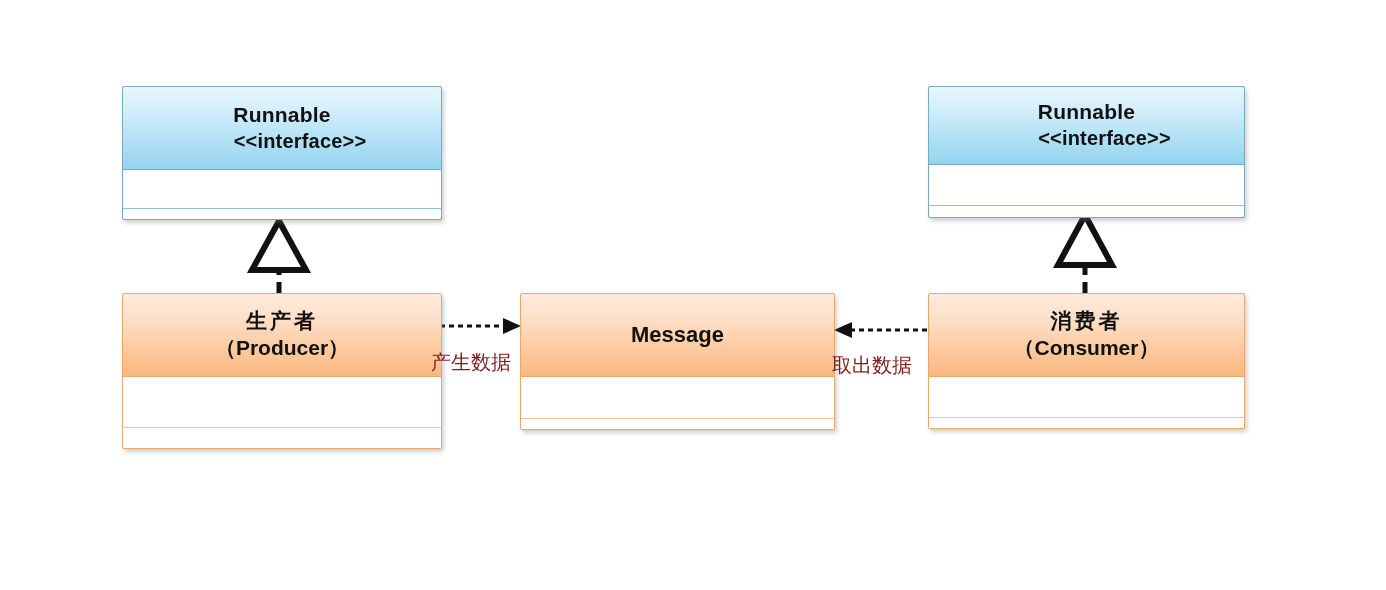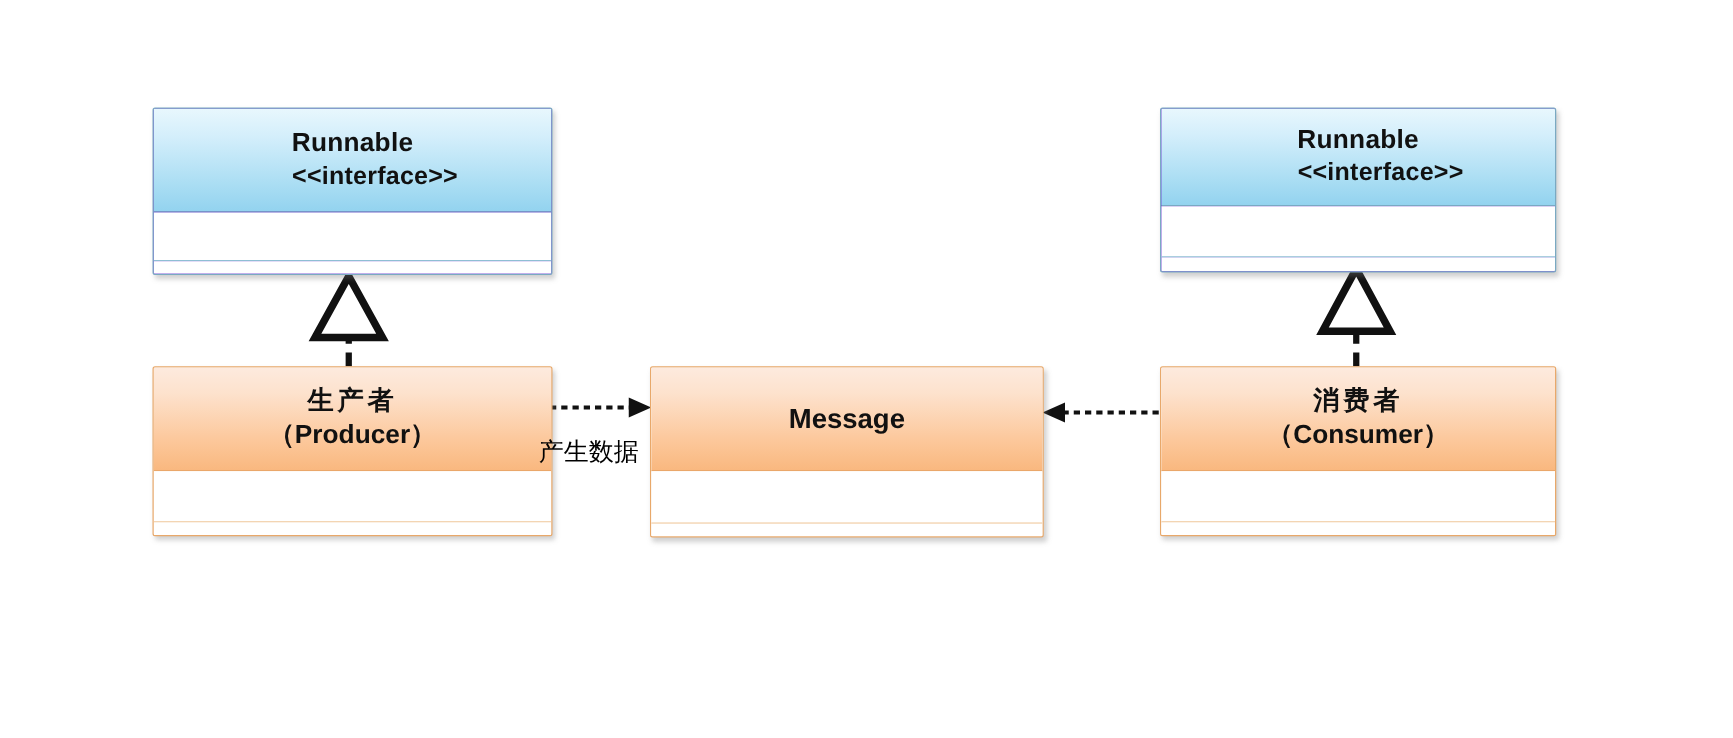--- a/index.html
+++ b/index.html
@@ -29,21 +29,21 @@
     border-radius: 2px;
     box-shadow: 2px 3px 4px rgba(120,120,120,0.35);
     overflow: hidden;
     display: flex;
     flex-direction: column;
   }
 
   
   .uml-box.iface {
     border: 1px solid #7aa9c2;
-    background: #6d28d9;
+    background: #be185d;
   }
   .uml-box.iface .hdr {
     background: linear-gradient(to bottom, #e8f7fd 0%, #d3eefb 28%, #a9ddf3 75%, #93d3ef 100%);
     border-bottom: 1px solid #7aa9c2;
   }
   .uml-box.iface .comp {
     border-bottom: 1px solid #8fbed4;
     background: #ffffff;
   }
   .uml-box.iface .comp.last { border-bottom: none; }
@@ -82,21 +82,21 @@
   
   .hdr.lat      { font-size: 21px; letter-spacing: 0.2px; }
   .hdr.lat .l2  { font-size: 20px; margin-left: 36px; }
   .hdr.cjk .l1  { font-size: 21px; letter-spacing: 3px; }
   .hdr.cjk .l2  { font-size: 21px; letter-spacing: 0px; }
   .hdr.single   { font-size: 22px; }
 
   
   .note {
     position: absolute;
-    color: #000000;
+    color: #7f1d1d;
     font-size: 20px;
     line-height: 1.45;
     white-space: nowrap;
     font-family: "Liberation Sans", "DejaVu Sans", sans-serif;
   }
   .note span { display: block; }
 </style>
 </head>
 <body>
 
@@ -140,21 +140,21 @@
 
   <div class="uml-box iface" style="left:928px; top:86px; width:317px; height:132px;">
     <div class="hdr lat" style="height:73px;">
       <span class="l1">Runnable</span>
       <span class="l2">&lt;&lt;interface&gt;&gt;</span>
     </div>
     <div class="comp" style="height:28px;"></div>
     <div class="comp last"></div>
   </div>
 
-  <div class="uml-box cls" style="left:122px; top:293px; width:320px; height:136px;">
+  <div class="uml-box cls" style="left:122px; top:293px; width:320px; height:156px;">
     <div class="hdr cjk" style="height:78px;">
       <span class="l1">生产者</span>
       <span class="l2">（Producer）</span>
     </div>
     <div class="comp" style="height:30px;"></div>
     <div class="comp last"></div>
   </div>
 
   <div class="uml-box cls" style="left:520px; top:293px; width:315px; height:137px;">
     <div class="hdr single" style="height:78px;">
@@ -171,15 +171,16 @@
     </div>
     <div class="comp" style="height:30px;"></div>
     <div class="comp last"></div>
   </div>
 
   <div class="note" style="left:431px; top:348px;">
     <span>产生数据</span>
   </div>
 
   <div class="note" style="left:832px; top:351px;">
+    <span>取出数据</span>
   </div>
 
 </div>
 
 </body></html>

